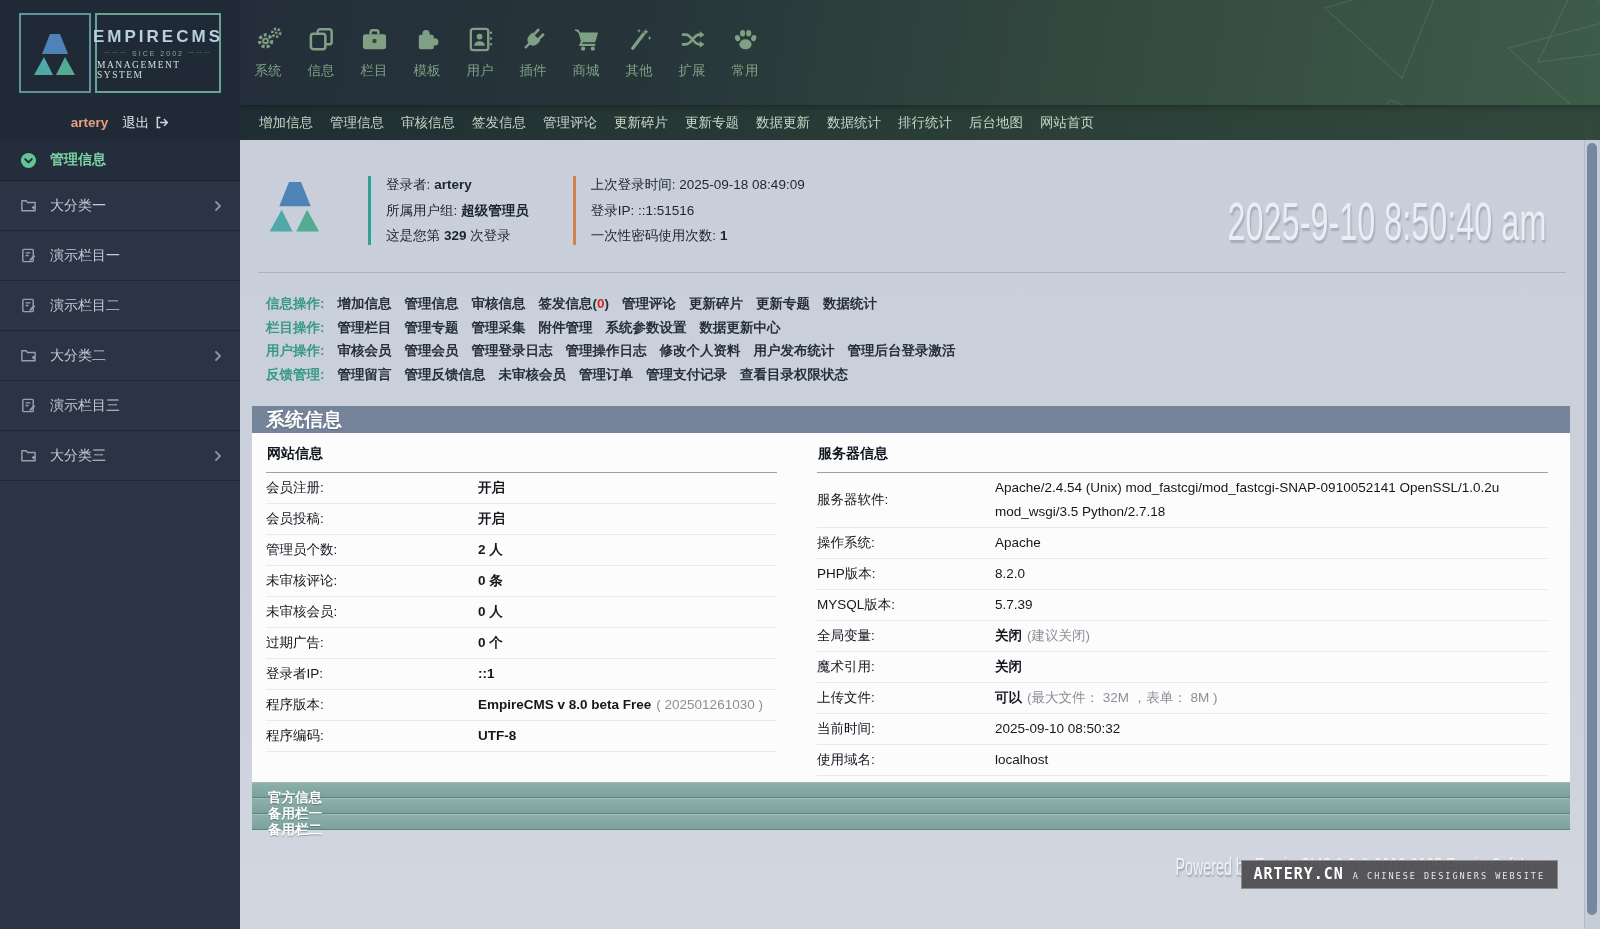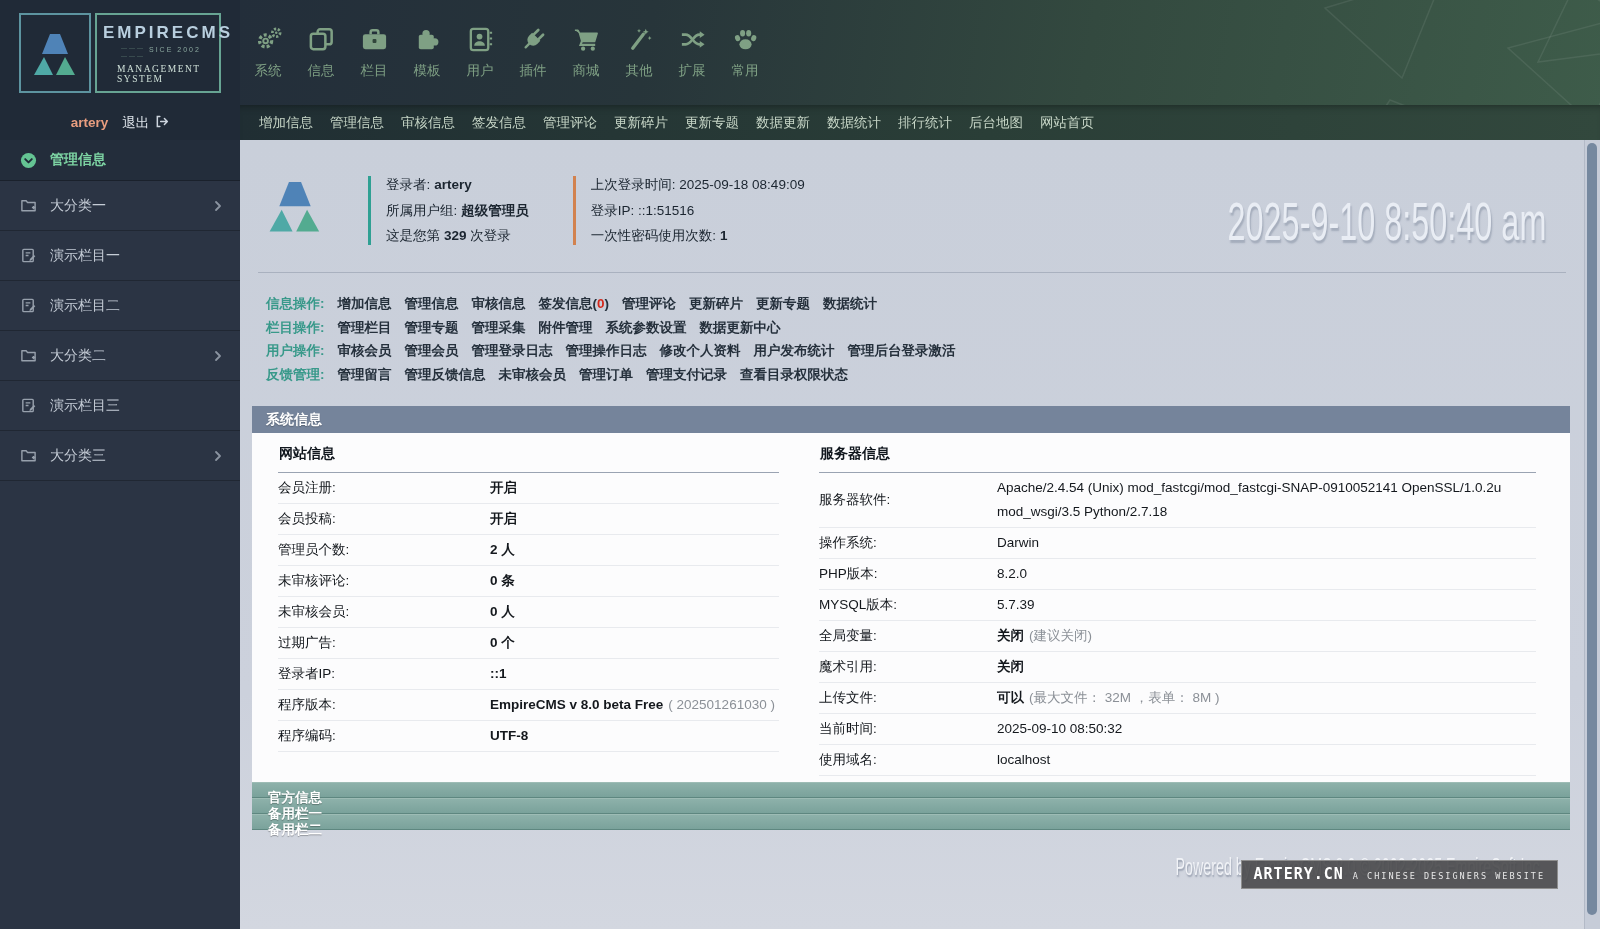--- a/index.html
+++ b/index.html
@@ -7,29 +7,29 @@
     font-family:"Liberation Sans","DejaVu Sans",sans-serif; }
   .app { width:1600px; height:929px; display:flex; flex-direction:column; background:#cad0db; }
 
   
   .topbar { height:140px; display:flex; flex:none; position:relative; }
   .brand-col { width:240px; flex:none; background:#202a37; display:flex; flex-direction:column; }
   .logo-box { margin:13px auto 0; display:flex; height:80px; }
   .logo-mark-box { width:72px; border:2px solid #5d94a0; display:flex; align-items:center; justify-content:center; }
   .logo-mark-box svg { width:48px; height:48px; }
   .logo-text-box { width:126px; border:2px solid #67a493; border-left:none; margin-left:4px;
-    border-left:2px solid #67a493; display:flex; flex-direction:column; align-items:center; justify-content:center;padding-left:20px; }
+    border-left:2px solid #67a493; display:flex; flex-direction:column; align-items:center; justify-content:center; }
   .logo-title { color:#b9cfdf; font-weight:bold; font-size:17px; letter-spacing:3px; }
   .logo-since { color:#8ba89f; font-size:7px; letter-spacing:2px; margin:2px 0 3px; }
   .logo-since:before, .logo-since:after { content:"———"; color:#5f7d74; margin:0 4px; font-size:6px; vertical-align:2px; }
   .logo-sub { color:#cfe0d8; font-size:9.5px; letter-spacing:1.5px; font-family:"Liberation Serif","DejaVu Serif",serif; }
   .user-row { height:35px; margin-top:auto; display:flex; align-items:center; justify-content:center; gap:14px;
     color:#e6ebf1; font-size:13.5px; }
   .user-name { color:#e89d7f; font-weight:bold; }
-  .logout { display:flex; gap:5px; color:#dfe5ec; cursor:pointer; }
+  .logout { display:flex; align-items:center; gap:5px; color:#dfe5ec; cursor:pointer; }
   .logout svg { width:15px; height:15px; color:#cdd5de; }
 
   .header-right { flex:1; position:relative; display:flex; flex-direction:column;
     background:linear-gradient(100deg,#232e3a 0%,#27353a 30%,#33493f 62%,#3e5c4a 100%); }
   .decor { position:absolute; inset:0; width:100%; height:100%; pointer-events:none; }
   .main-nav { height:105px; display:flex; align-items:center; gap:17px; padding-left:10px; position:relative; z-index:1; }
   .nav-item { display:flex; flex-direction:column; align-items:center; min-width:36px; color:#7fa084; cursor:pointer; }
   .nav-item svg { width:29px; height:29px; }
   .nav-item .nav-lbl { font-size:13.5px; margin-top:4px; color:#7fa084; }
   .sub-nav { height:35px; display:flex; align-items:center; gap:17px; padding-left:19px; position:relative; z-index:1;
@@ -64,22 +64,22 @@
 
   
   .ops { padding:19px 0 20px 16px; }
   .ops-row { display:flex; align-items:baseline; gap:13px; line-height:23.5px; font-size:13.5px; }
   .ops-label { color:#38998a; font-weight:bold; flex:none; }
   .ops-link { color:#25303c; font-weight:bold; cursor:pointer; white-space:nowrap; }
   .ops-link .red { color:#d5281b; }
 
   
   .sys-bar { height:27px; line-height:27px; margin:0 2px; background:#75849b; color:#fff;
-    font-weight:bold; font-size:14px; padding-left:14px; text-shadow:0 1px 1px rgba(0,0,0,.25); }
-  .sys-panel { background:#fcfcfd; margin:0 2px; display:flex; align-items:flex-start; padding:0 12px 6px; }
+    font-weight:bold; font-size:19px; padding-left:14px; text-shadow:0 1px 1px rgba(0,0,0,.25); }
+  .sys-panel { background:#fcfcfd; margin:0 2px; display:flex; align-items:flex-start; padding:0 0 6px; }
   .col { padding:0 22px 0 14px; }
   .col.site { width:41.5%; flex:none; }
   .col.server { flex:1; padding-left:18px; }
   .col h3 { font-size:14px; color:#10161d; padding:12px 0 9px 1px; border-bottom:1px solid #9aa3b2; }
   .srow { display:flex; align-items:center; min-height:30.5px; border-bottom:1px solid #e8eaee;
     font-size:13.5px; color:#14181d; padding:3px 0; }
   .srow .lab { flex:none; }
   .site .srow .lab { width:212px; }
   .server .srow .lab { width:178px; }
   .srow .val { line-height:24px; }
@@ -450,21 +450,21 @@
         </div>
         <div class="col server">
           <h3>服务器信息</h3>
           <div id="server-rows">
               <div class="srow">
                 <span class="lab">服务器软件:</span>
                 <span class="val">Apache/2.4.54 (Unix) mod_fastcgi/mod_fastcgi-SNAP-0910052141 OpenSSL/1.0.2u mod_wsgi/3.5 Python/2.7.18</span>
               </div>
               <div class="srow">
                 <span class="lab">操作系统:</span>
-                <span class="val">Darwin</span>
+                <span class="val">Apache</span>
               </div>
               <div class="srow">
                 <span class="lab">PHP版本:</span>
                 <span class="val">8.2.0</span>
               </div>
               <div class="srow">
                 <span class="lab">MYSQL版本:</span>
                 <span class="val">5.7.39</span>
               </div>
               <div class="srow">

